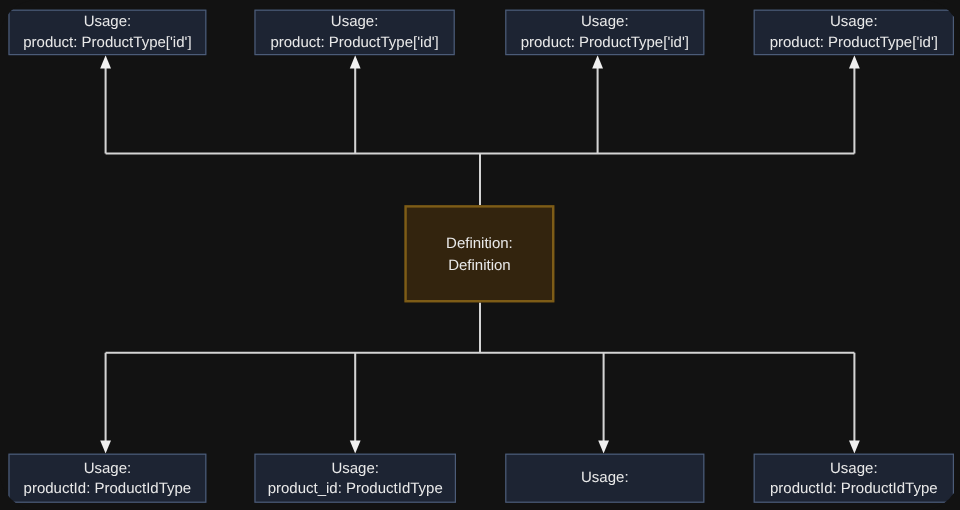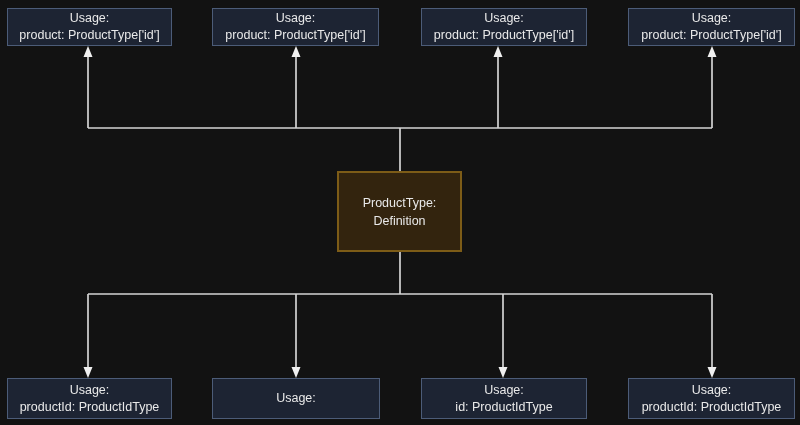--- a/index.html
+++ b/index.html
@@ -17,20 +17,21 @@
     padding: 0;
     background: var(--background);
   }
   .canvas {
     position: relative;
     width: 800px;
     height: 425px;
     background: var(--background);
     overflow: hidden;
     font-family: "Liberation Sans", sans-serif;
+    border-radius: 31px;
   }
   .node {
     position: absolute;
     box-sizing: border-box;
     display: flex;
     flex-direction: column;
     align-items: center;
     justify-content: center;
     text-align: center;
     color: var(--text);
@@ -122,33 +123,33 @@
   <div class="node usage t3">
     <span>Usage:</span>
     <span>product: ProductType['id']</span>
   </div>
   <div class="node usage t4">
     <span>Usage:</span>
     <span>product: ProductType['id']</span>
   </div>
 
   <div class="node definition def">
-    <span>ProductType:</span>
+    <span>Definition:</span>
     <span>Definition</span>
   </div>
 
   <div class="node usage b1">
     <span>Usage:</span>
     <span>productId: ProductIdType</span>
   </div>
   <div class="node usage b2">
     <span>Usage:</span>
+    <span>product_id: ProductIdType</span>
   </div>
   <div class="node usage b3">
     <span>Usage:</span>
-    <span>id: ProductIdType</span>
   </div>
   <div class="node usage b4">
     <span>Usage:</span>
     <span>productId: ProductIdType</span>
   </div>
 
 </div>
 
 </body></html>

